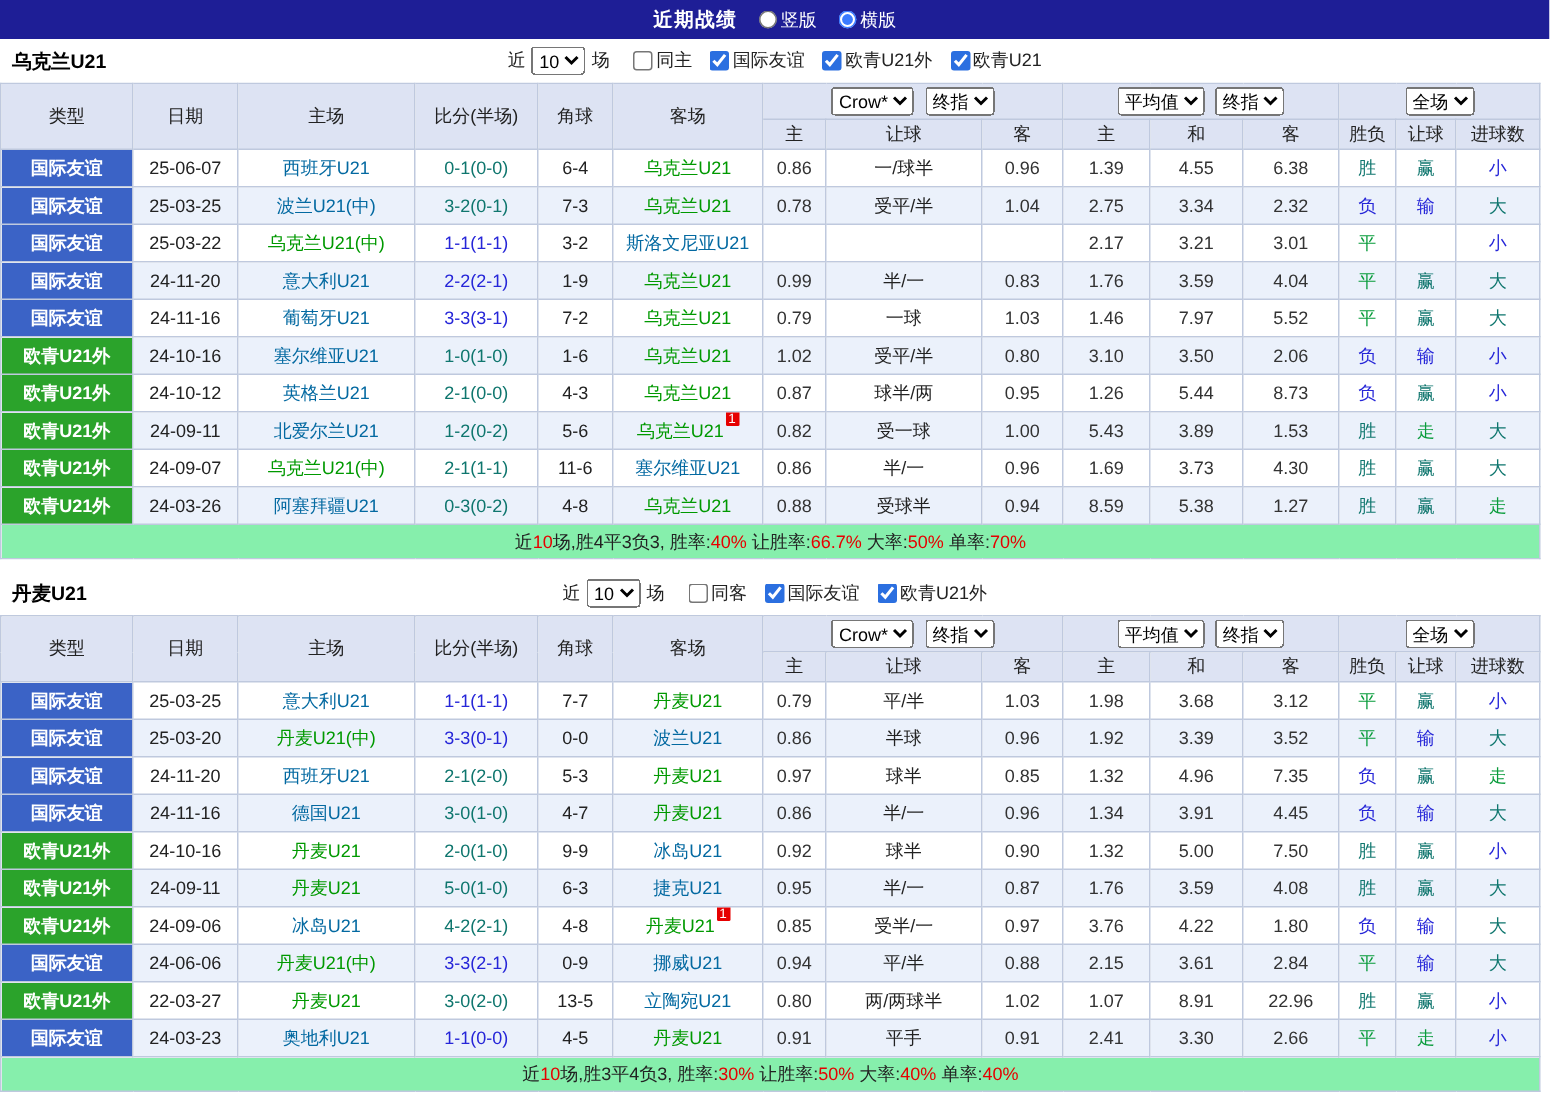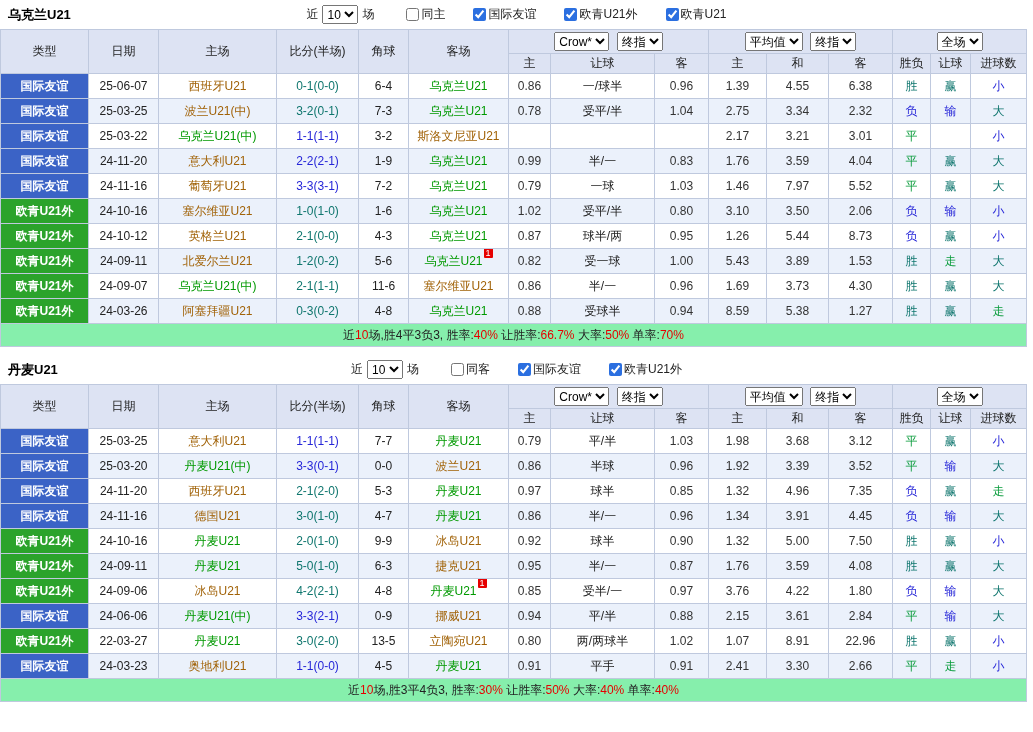--- a/index.html
+++ b/index.html
@@ -19,42 +19,42 @@
   .radio-label input { margin: 0; width: 12px; height: 12px; accent-color: #3b7bff; }
 
   
   .section-head {
     position: relative; height: 29px; display: flex; align-items: center; background: #fff;
   }
   .team-name { position: absolute; left: 8px; font-weight: bold; font-size: 13px; color: #000; }
   .filter { margin: 0 auto; display: flex; align-items: center; gap: 4px; }
   .filter select { font-size: 12px; height: 19px; }
   .filter-checks { display: inline-flex; align-items: center; }
-  .filter-checks label { display: inline-flex; align-items: center; gap: 2px; margin-left: 28px; cursor: pointer; }
+  .filter-checks label { display: inline-flex; align-items: center; gap: 2px; margin-left: 12px; cursor: pointer; }
   .filter-checks input { margin: 0; width: 13px; height: 13px; accent-color: #2b6fe0; }
 
   
   table { border-collapse: collapse; width: 912px; table-layout: fixed; }
   th, td {
     border: 1px solid #bfc9de; text-align: center; padding: 0 2px;
     height: 25px; overflow: hidden; white-space: nowrap;
   }
   thead th { background: #dde3f3; font-weight: normal; color: #222; }
   tr.h1 th { height: 24px; }
   tr.h2 th { height: 20px; }
   .selcell select { font-size: 12px; height: 19px; margin: 0 2px; max-width: 88px; }
 
   tbody tr td { background: #fff; }
   tbody tr.alt td { background: #ebf1fb; }
 
   td.type { color: #fff; font-weight: bold; }
   td.type.friendly { background: #3b63c6; }
   td.type.euro { background: #2ba32b; }
 
-  .team { color: #a16207; }
+  .team { color: #0369a1; }
   .green-team { color: #009900; }
   .c-red { color: #0f766e; }
   .c-blue { color: #2626d8; }
   .c-green { color: #0a9c3c; }
   .odds { color: #333; }
 
   sup.redcard {
     background: #e60000; color: #fff; font-size: 9px; line-height: 11px;
     padding: 0 2px; margin-left: 1px; border-radius: 1px;
     position: relative; top: -4px;
@@ -62,20 +62,31 @@
 
   tfoot td.summary { height: 23px; background: #86efac; font-size: 12px; }
   .seg-red { color: #e60000; }
   .gap { height: 8px; background: #fff; }
 </style>
 </head>
 <body>
 
 <div class="page">
 
+  <div class="topbar">
+    <span class="topbar-title">近期战绩</span>
+    <label class="radio-label">
+      <input type="radio" name="layout-mode" style="">
+      <span>竖版</span>
+    </label>
+    <label class="radio-label">
+      <input type="radio" name="layout-mode" checked="" style="">
+      <span>横版</span>
+    </label>
+  </div>
 
   <section>
     <div class="section-head">
       <span class="team-name">乌克兰U21</span>
       <div class="filter">
         <span>近</span>
         <select><option>10</option></select>
         <span>场</span>
         <span class="filter-checks">
             <label>

